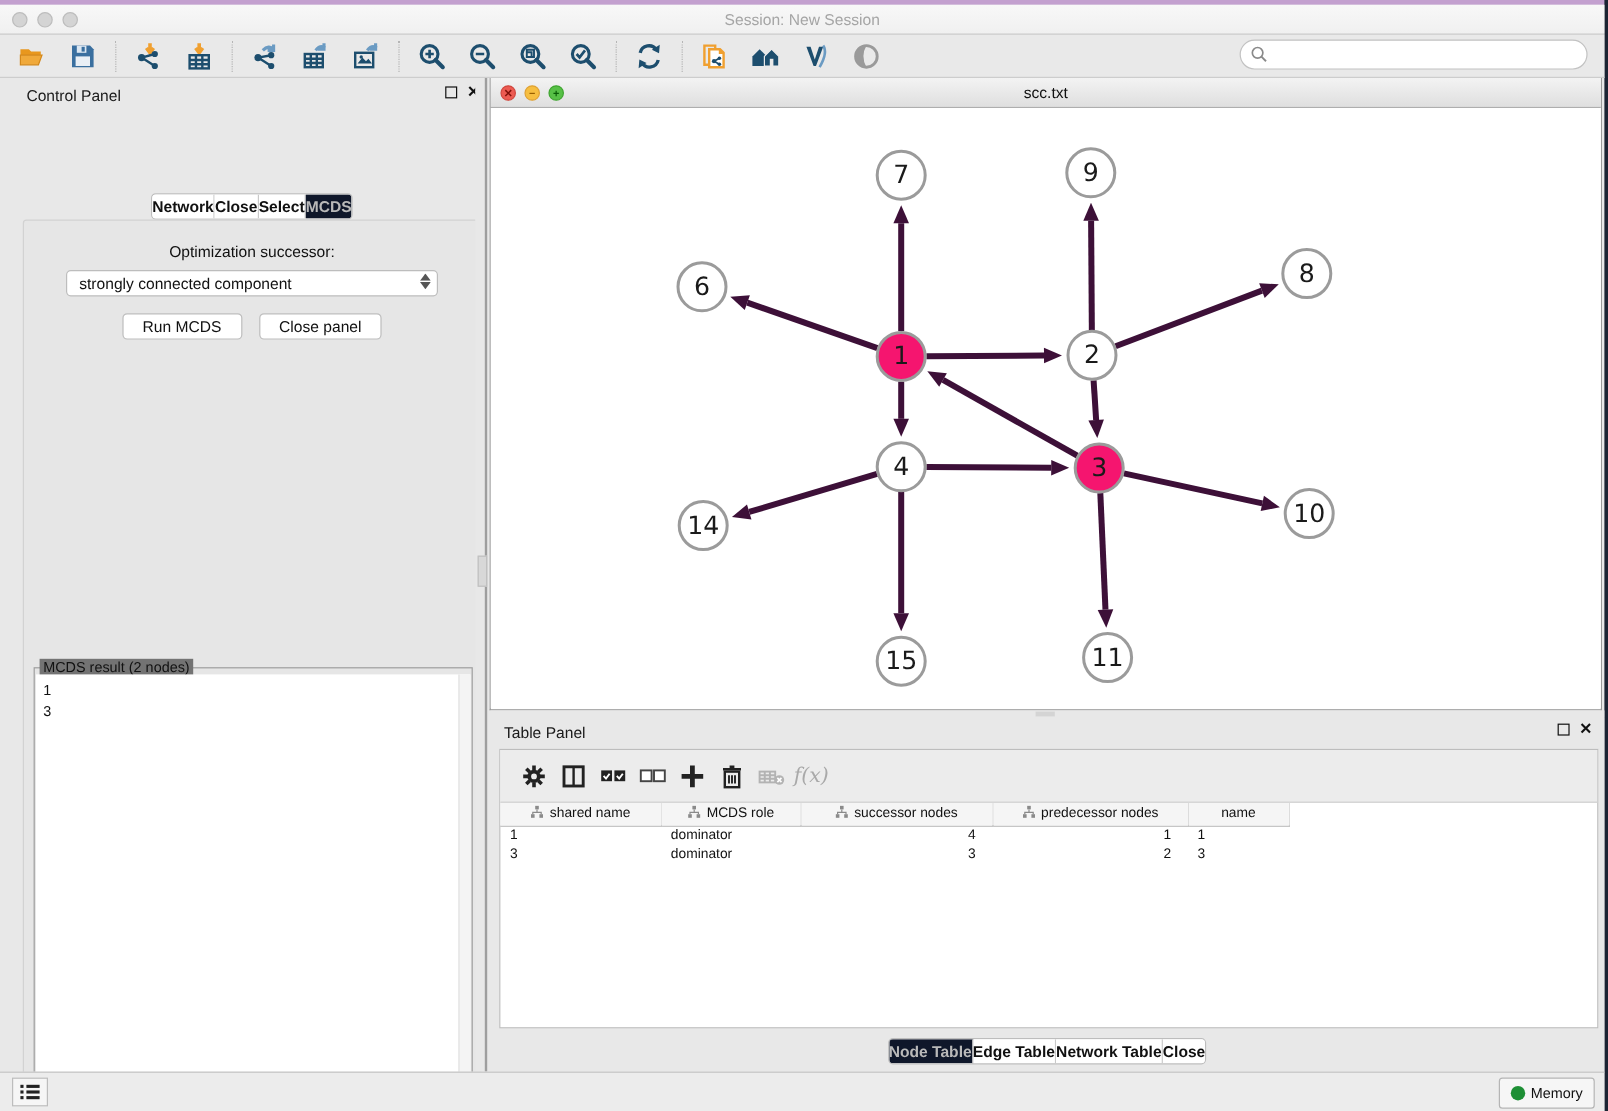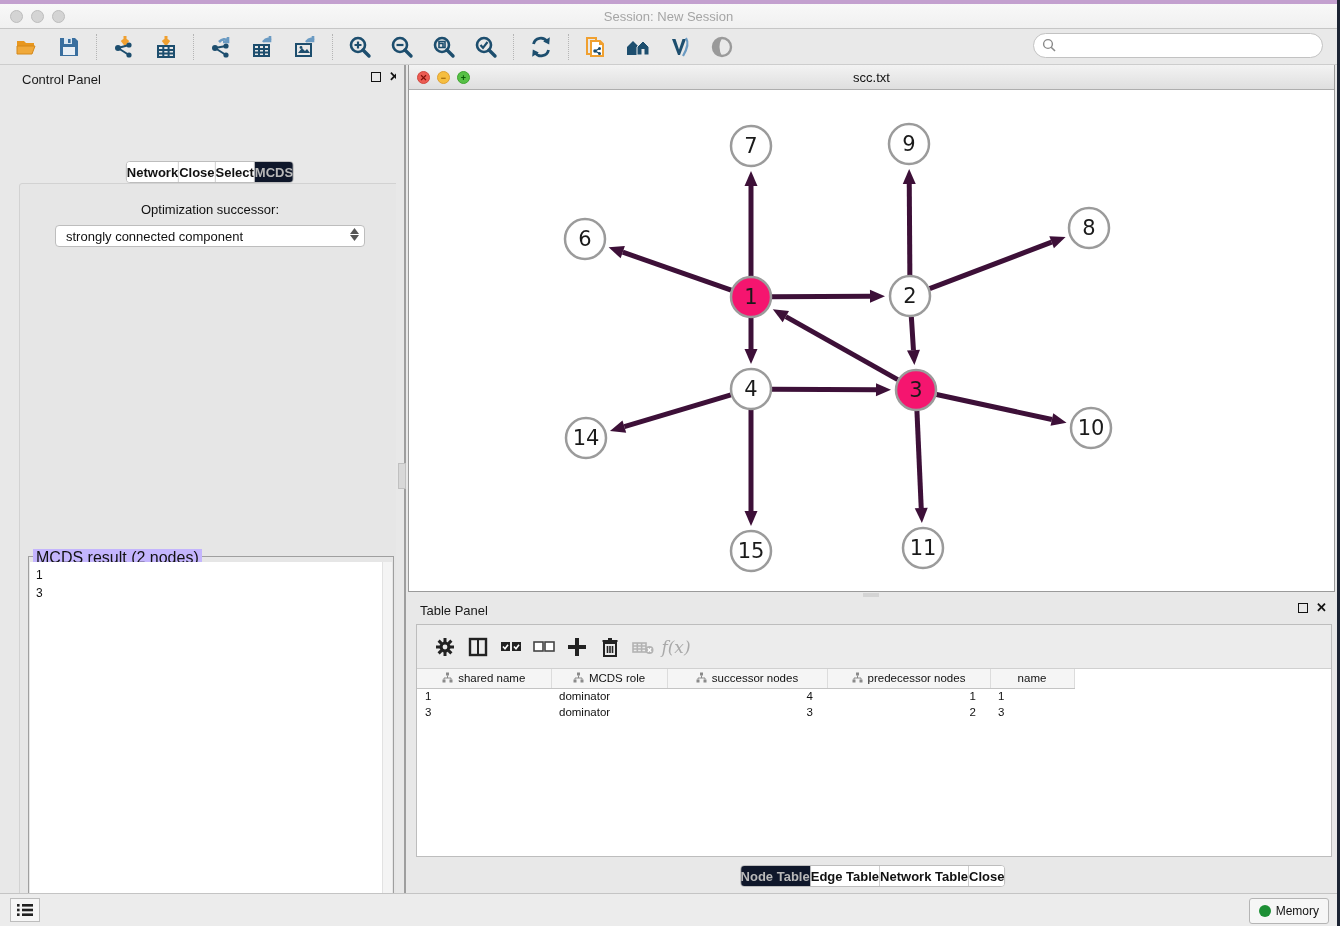--- a/index.html
+++ b/index.html
@@ -50,22 +50,22 @@
   .dropdown { position:relative; margin:8px auto 0; width:310px; height:22px; background:#fff;
     border:1px solid #bdbdbd; border-radius:4px; font-size:13px; color:#111;
     display:flex; align-items:center; padding-left:10px; }
   .dd-stepper { position:absolute; right:5px; top:2px; display:flex; flex-direction:column; gap:1px; }
   .btn-row { display:flex; justify-content:center; gap:14px; margin-top:14px; }
   .mac-btn { background:#fff; border:1px solid #bdbdbd; border-radius:4px; height:22px;
     padding:0 16px; font-size:13px; color:#111; font-family:"Liberation Sans",sans-serif; }
 
   .result-group { position:absolute; left:8px; top:372px; width:366px; height:372px;
     border:1px solid #9f9f9f; }
-  .result-legend { position:absolute; left:4px; top:-8px; background:#c4b5fd; padding:0 3px;
-    font-size:16px; color:#111; }
+  .result-legend { position:absolute; left:4px; top:-8px; background:#737373; padding:0 3px;
+    font-size:12px; color:#111; }
   .result-area { position:absolute; left:1px; top:5px; right:1px; bottom:1px; background:#fff;
     font-size:12px; color:#111; padding:4px 6px; line-height:18px; white-space:pre-line; }
   .result-scroll { position:absolute; right:1px; top:5px; width:10px; bottom:1px;
     background:#f4f4f4; border-left:1px solid #e2e2e2; }
 
   
   .v-splitter { position:absolute; left:396px; top:65px; width:12px; height:828px; background:#e8e8e8; }
   .v-splitter .line { position:absolute; left:8px; top:0; width:2px; height:100%; background:#9e9e9e; }
   .v-handle { position:absolute; left:2px; top:398px; width:8px; height:26px; background:#d8d8d8;
     border:1px solid #c0c0c0; }
@@ -306,20 +306,24 @@
     <div class="dropdown">
       <span>strongly connected component</span>
       <span class="dd-stepper">
         <svg width="9" height="6" viewBox="0 0 9 6">
             <polygon points="4.5,0 9,6 0,6" fill="#555"></polygon>
           </svg>
         <svg width="9" height="6" viewBox="0 0 9 6">
             <polygon points="0,0 9,0 4.5,6" fill="#555"></polygon>
           </svg>
       </span>
+    </div>
+    <div class="btn-row">
+      <button class="mac-btn">Run MCDS</button>
+      <button class="mac-btn">Close panel</button>
     </div>
     <div class="result-group">
       <span class="result-legend">MCDS result (2 nodes)</span>
       <div class="result-area" id="result-area">1
 3</div>
       <div class="result-scroll"></div>
     </div>
   </div>
 </div>
 

